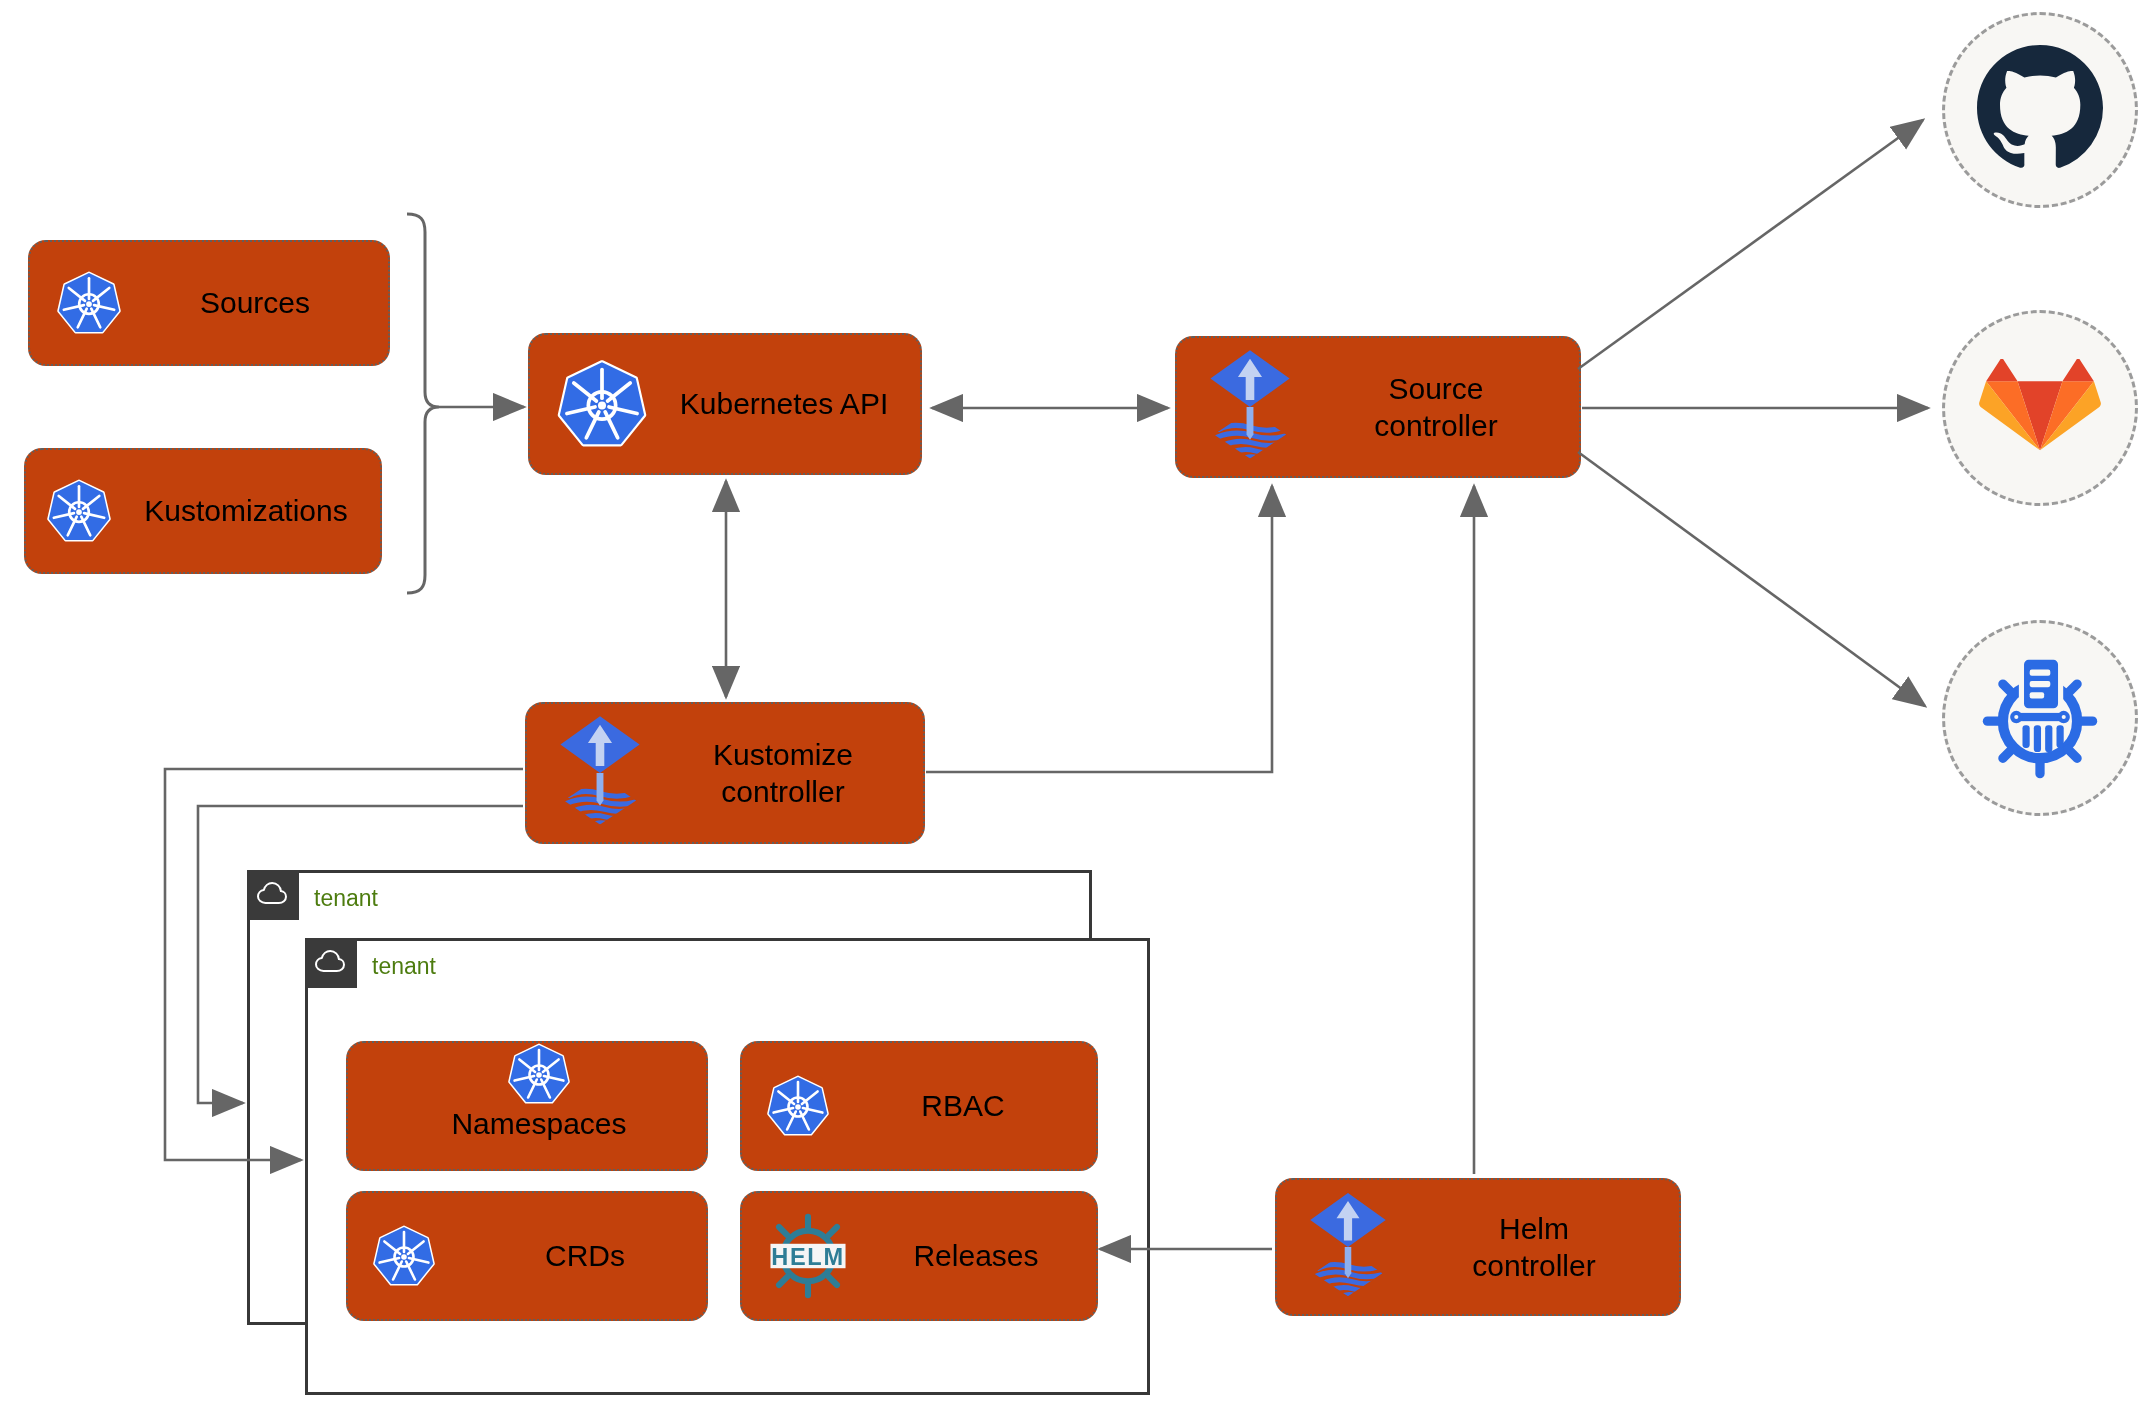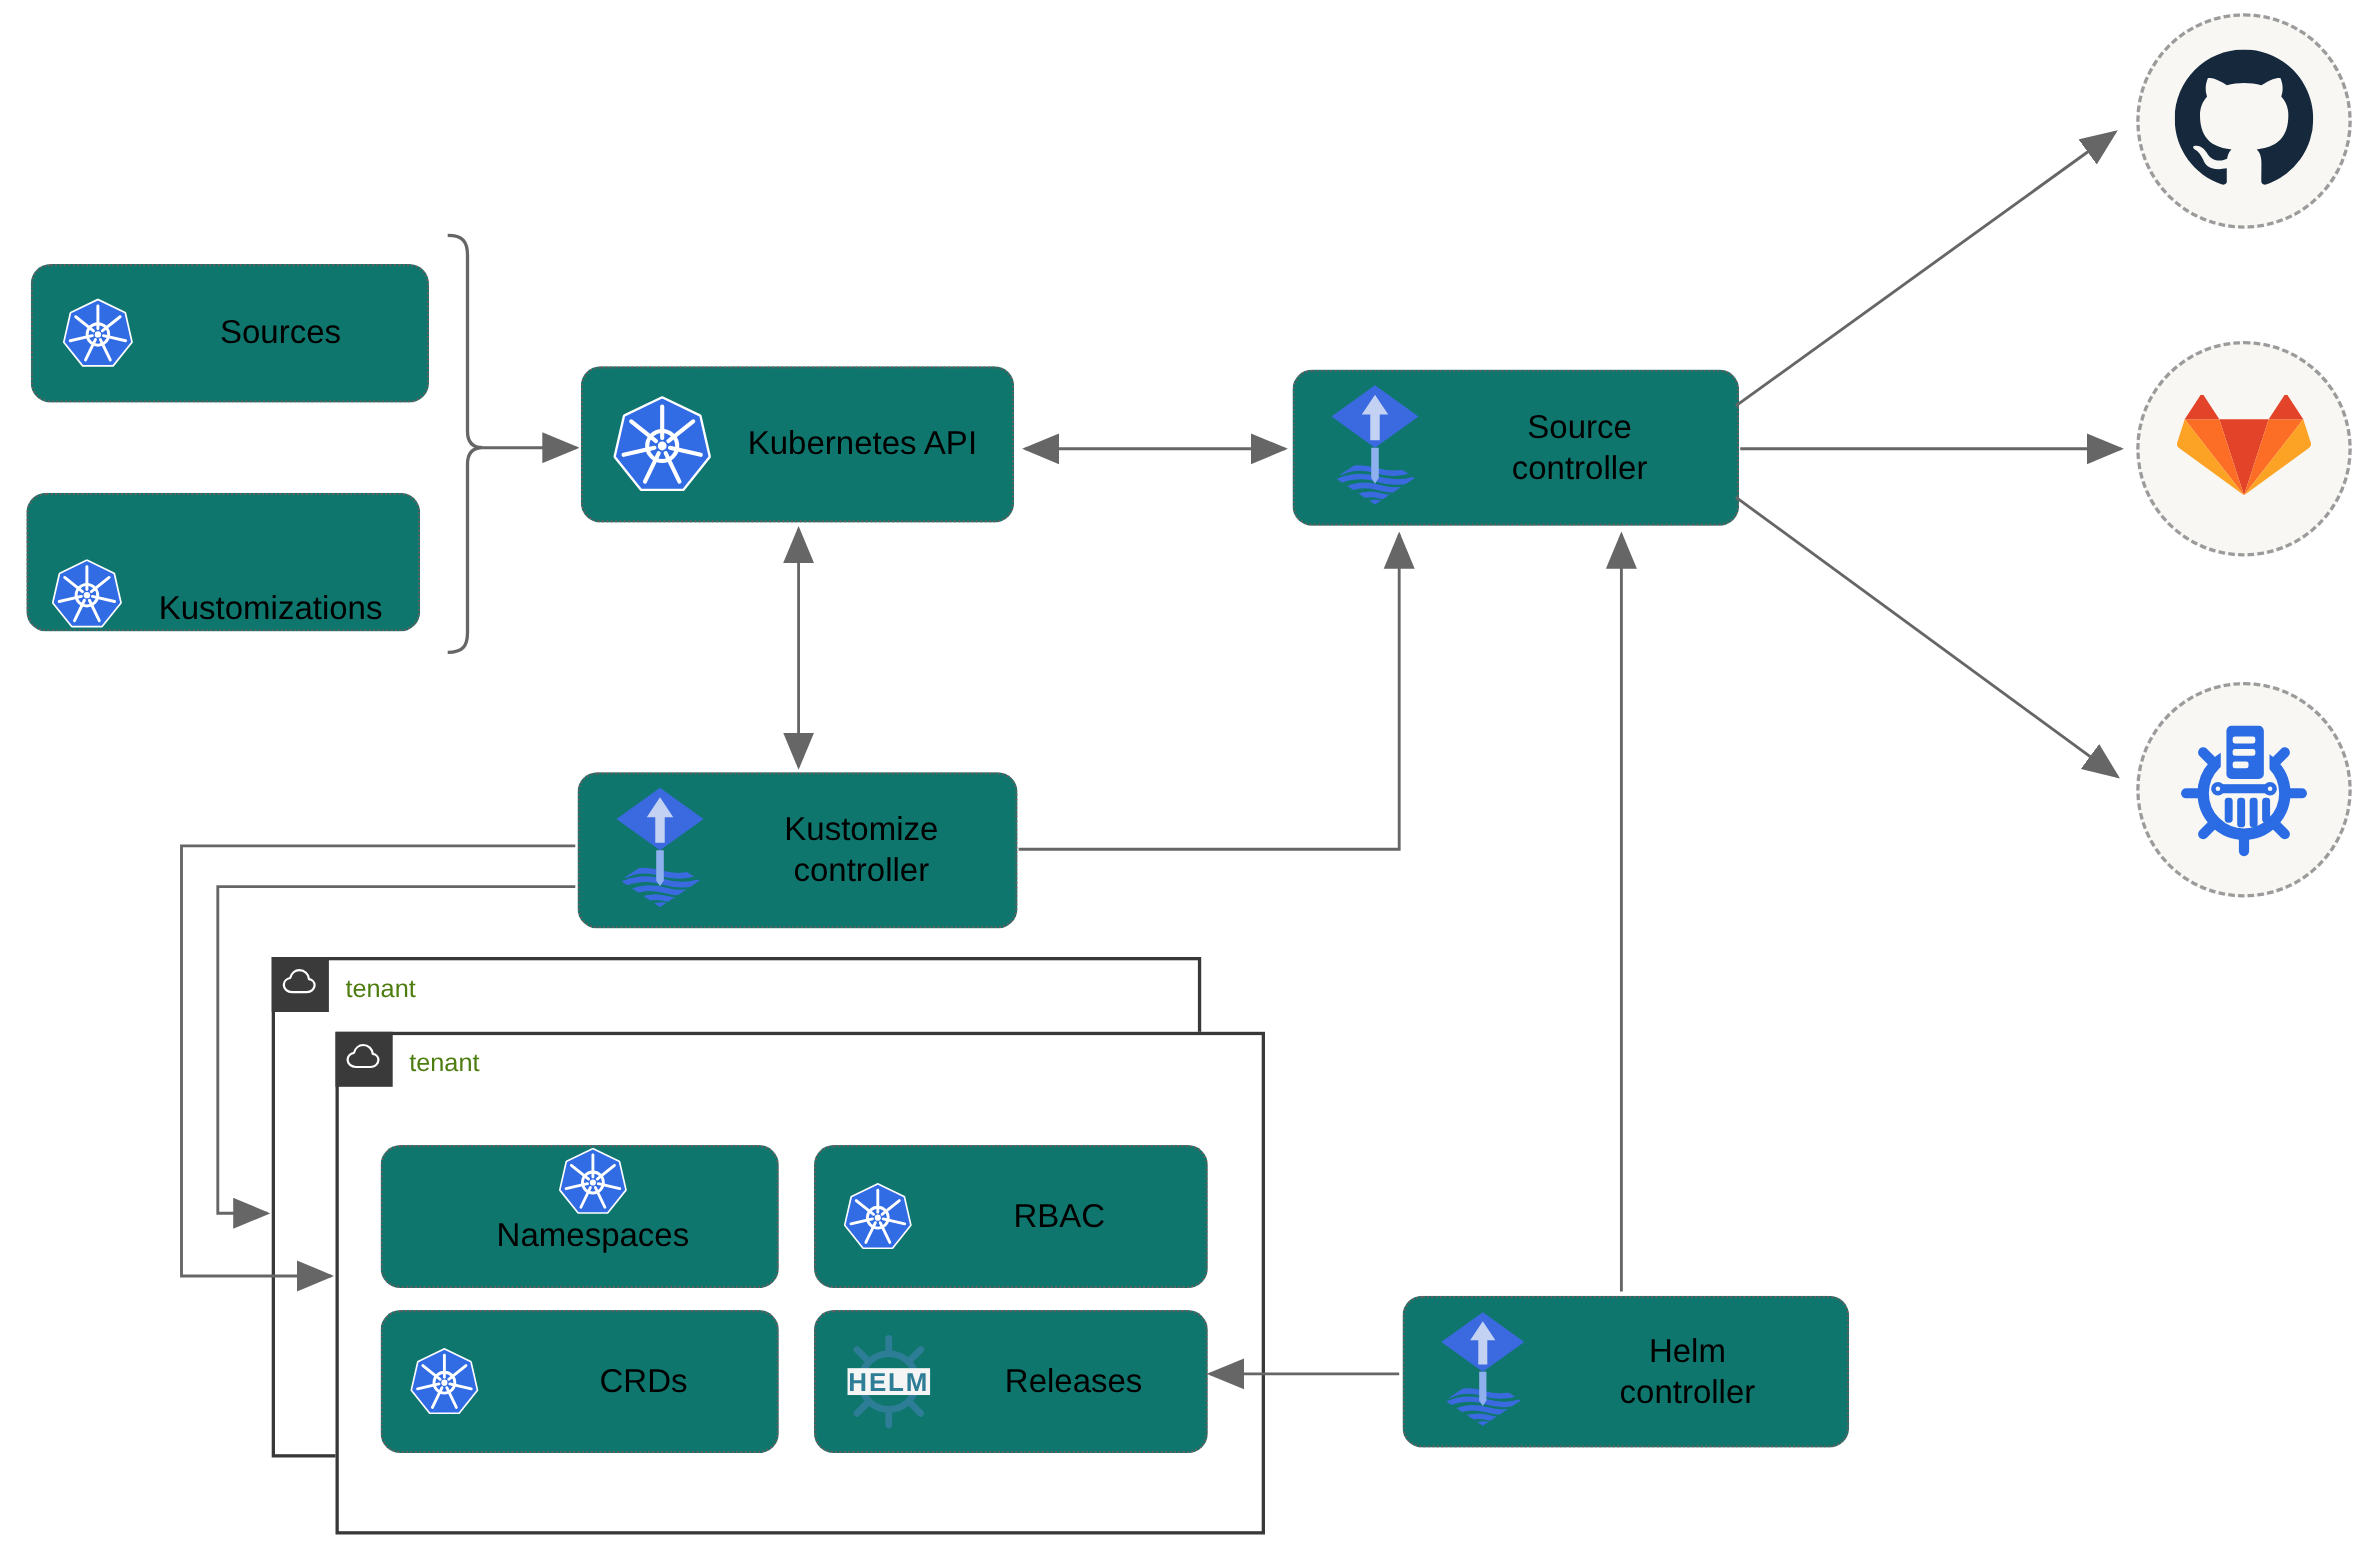--- a/index.html
+++ b/index.html
@@ -2,21 +2,21 @@
 <html><head>
 <meta charset="utf-8">
 <style>
   html,body{margin:0;padding:0;background:#ffffff;}
   #canvas{
     position:relative;width:2144px;height:1407px;background:#ffffff;overflow:hidden;
     font-family:"Liberation Sans", sans-serif;color:#000;
   }
   .node{
     position:absolute;display:flex;align-items:center;
-    background:#0f766e;border:2px dotted #5f5f5f;border-radius:18px;
+    background:#c2410c;border:2px dotted #5f5f5f;border-radius:18px;
     box-sizing:border-box;z-index:3;
   }
   .node .icon{display:flex;align-items:center;justify-content:center;flex:0 0 auto;}
   .node .label{flex:1;text-align:center;font-size:30px;line-height:1.25;color:#000;}
   .node .label.two div{text-align:center;}
   .tenant{
     position:absolute;background:#ffffff;border:3px solid #383838;box-sizing:border-box;
   }
   .tenant-tab{
     position:absolute;left:-3px;top:-3px;width:52px;height:50px;background:#3a3a3a;
@@ -51,21 +51,21 @@
           <line x1="36.9" y1="33.1" x2="56.4" y2="37.6"></line>
           <line x1="35.9" y1="28.9" x2="51.6" y2="16.4"></line>
           <circle cx="32" cy="32" r="9.5"></circle>
         </g>
         <circle cx="32" cy="32" r="2.8" fill="#ffffff"></circle>
       </svg>
     </span>
     <span class="label">Sources</span>
   </div>
 
-  <div class="node" style="left:24px;top:448px;width:358px;height:126px;padding-left:20px;align-items:flex-end;">
+  <div class="node" style="left:24px;top:448px;width:358px;height:126px;padding-left:20px;">
     <span class="icon">
       <svg width="66" height="64" viewBox="0 0 64 62">
         <polygon points="32,2 8.5,13.3 2.7,38.7 19,59 45,59 61.3,38.7 55.5,13.3" fill="#326CE5" stroke="#ffffff" stroke-width="3" stroke-linejoin="round" style="paint-order:stroke"></polygon>
         <g stroke="#ffffff" stroke-width="2.6" stroke-linecap="round" fill="none">
           <line x1="32" y1="27" x2="32" y2="7"></line>
           <line x1="28.1" y1="28.9" x2="12.4" y2="16.4"></line>
           <line x1="27.1" y1="33.1" x2="7.6" y2="37.6"></line>
           <line x1="29.8" y1="36.5" x2="21.1" y2="54.5"></line>
           <line x1="34.2" y1="36.5" x2="42.9" y2="54.5"></line>
           <line x1="36.9" y1="33.1" x2="56.4" y2="37.6"></line>

